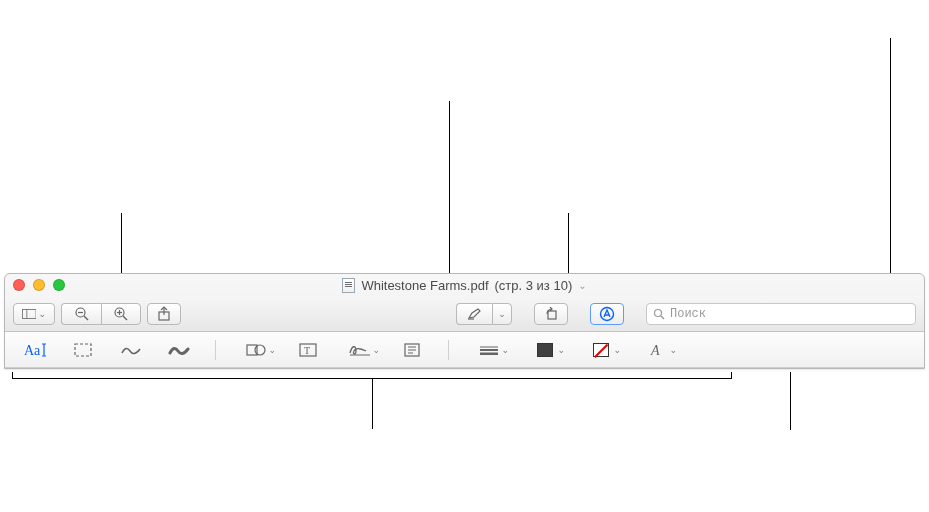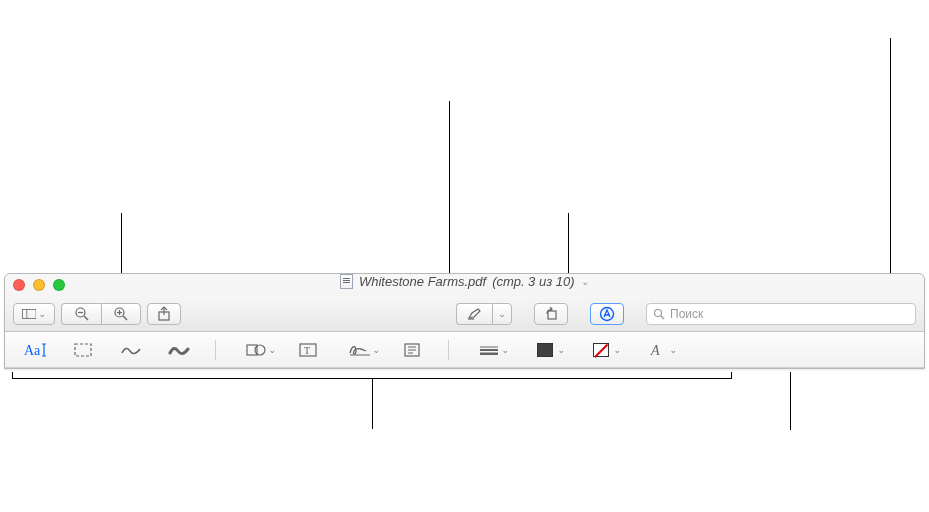--- a/index.html
+++ b/index.html
@@ -26,23 +26,23 @@
     width: 921px;
     border: 1px solid #b8b8b8;
     border-radius: 6px 6px 0 0;
     background: linear-gradient(#f7f7f7, #ececec);
     box-shadow: 0 1px 2px rgba(0,0,0,0.1);
   }
 
   .titlebar {
     height: 22px;
     display: flex;
+    align-items: center;
     position: relative;
     padding: 0 8px;
-    font-style: italic;
   }
   .traffic {
     display: flex;
     gap: 8px;
     align-items: center;
   }
   .light {
     width: 12px; height: 12px; border-radius: 50%;
     border: 0.5px solid rgba(0,0,0,0.15);
   }
@@ -124,20 +124,21 @@
     gap: 5px;
     color: #9a9a9a;
   }
   .search-wrap input {
     border: none;
     outline: none;
     flex: 1;
     font-size: 12px;
     background: transparent;
     color: #333;
+    font-family: Liberation Mono, monospace;
   }
   .search-wrap input::placeholder { color:#9a9a9a; }
 
   
   .markup-row {
     height: 36px;
     background: linear-gradient(#fdfdfd, #f1f1f1);
     border-bottom: 1px solid #cfcfcf;
     display: flex;
     align-items: center;

